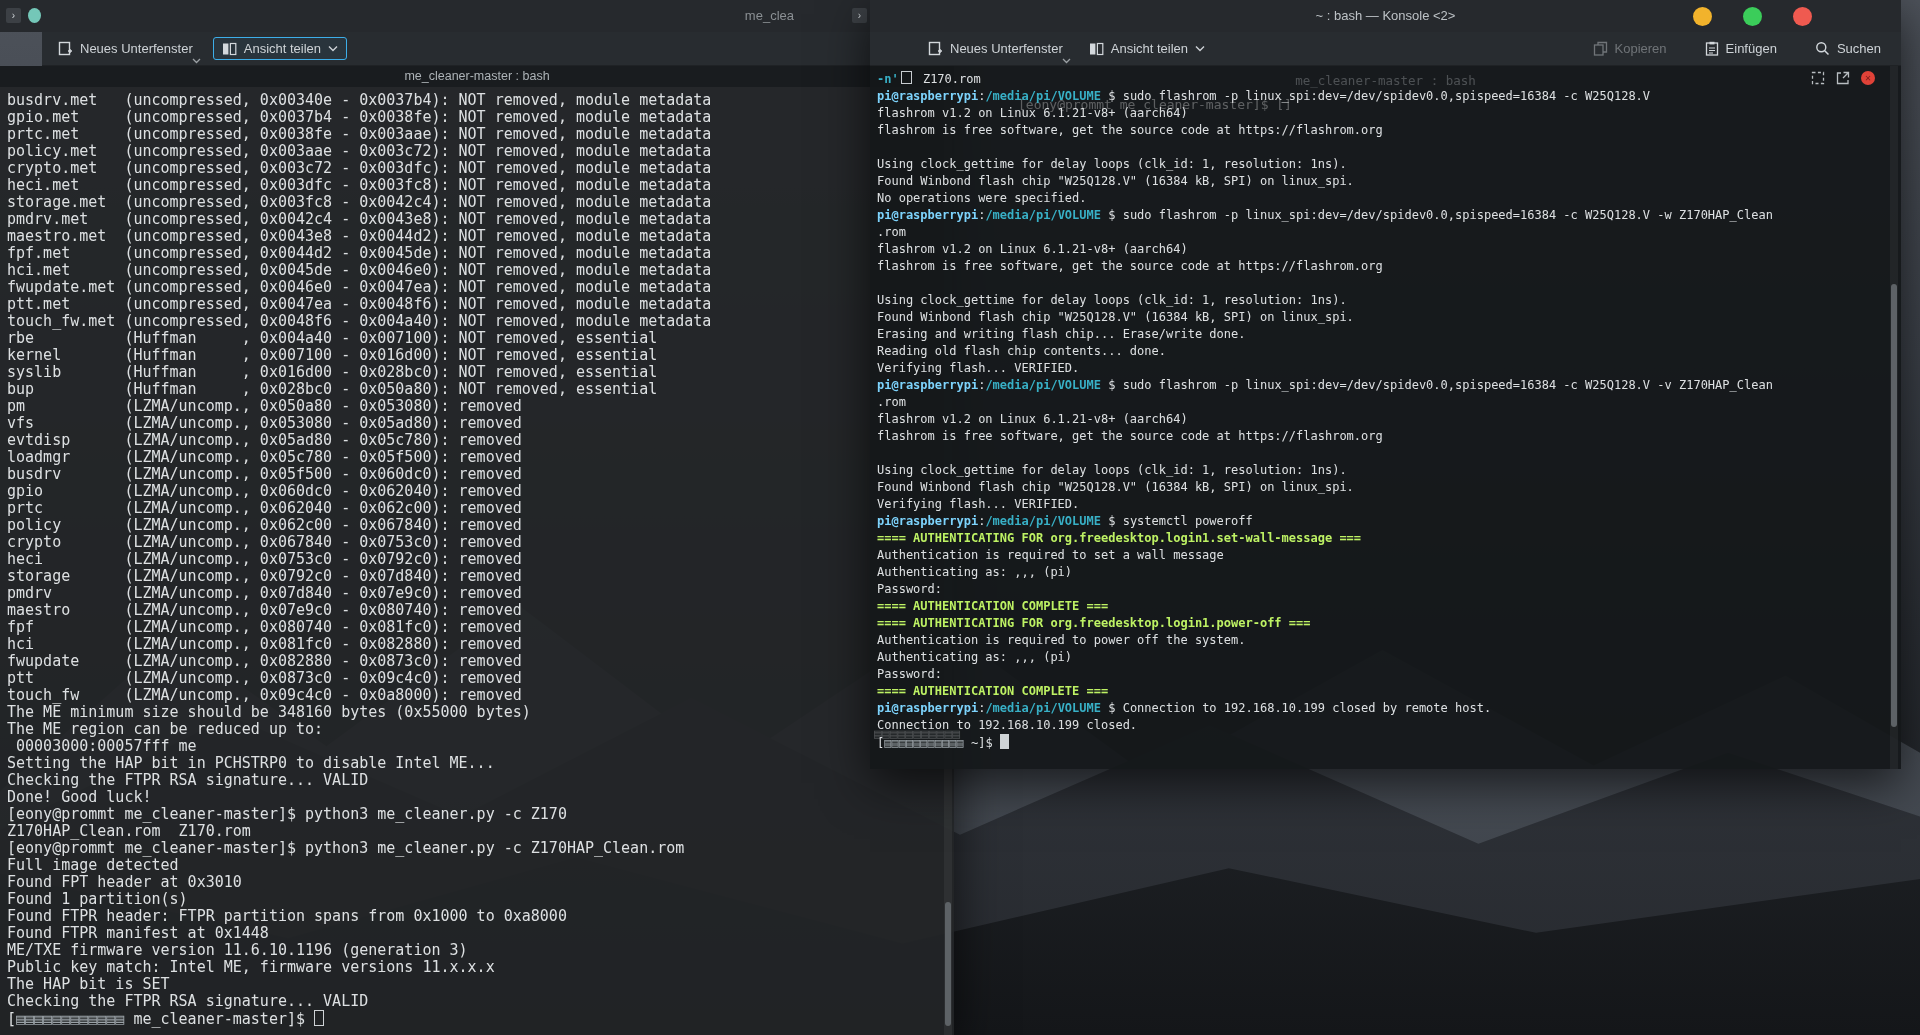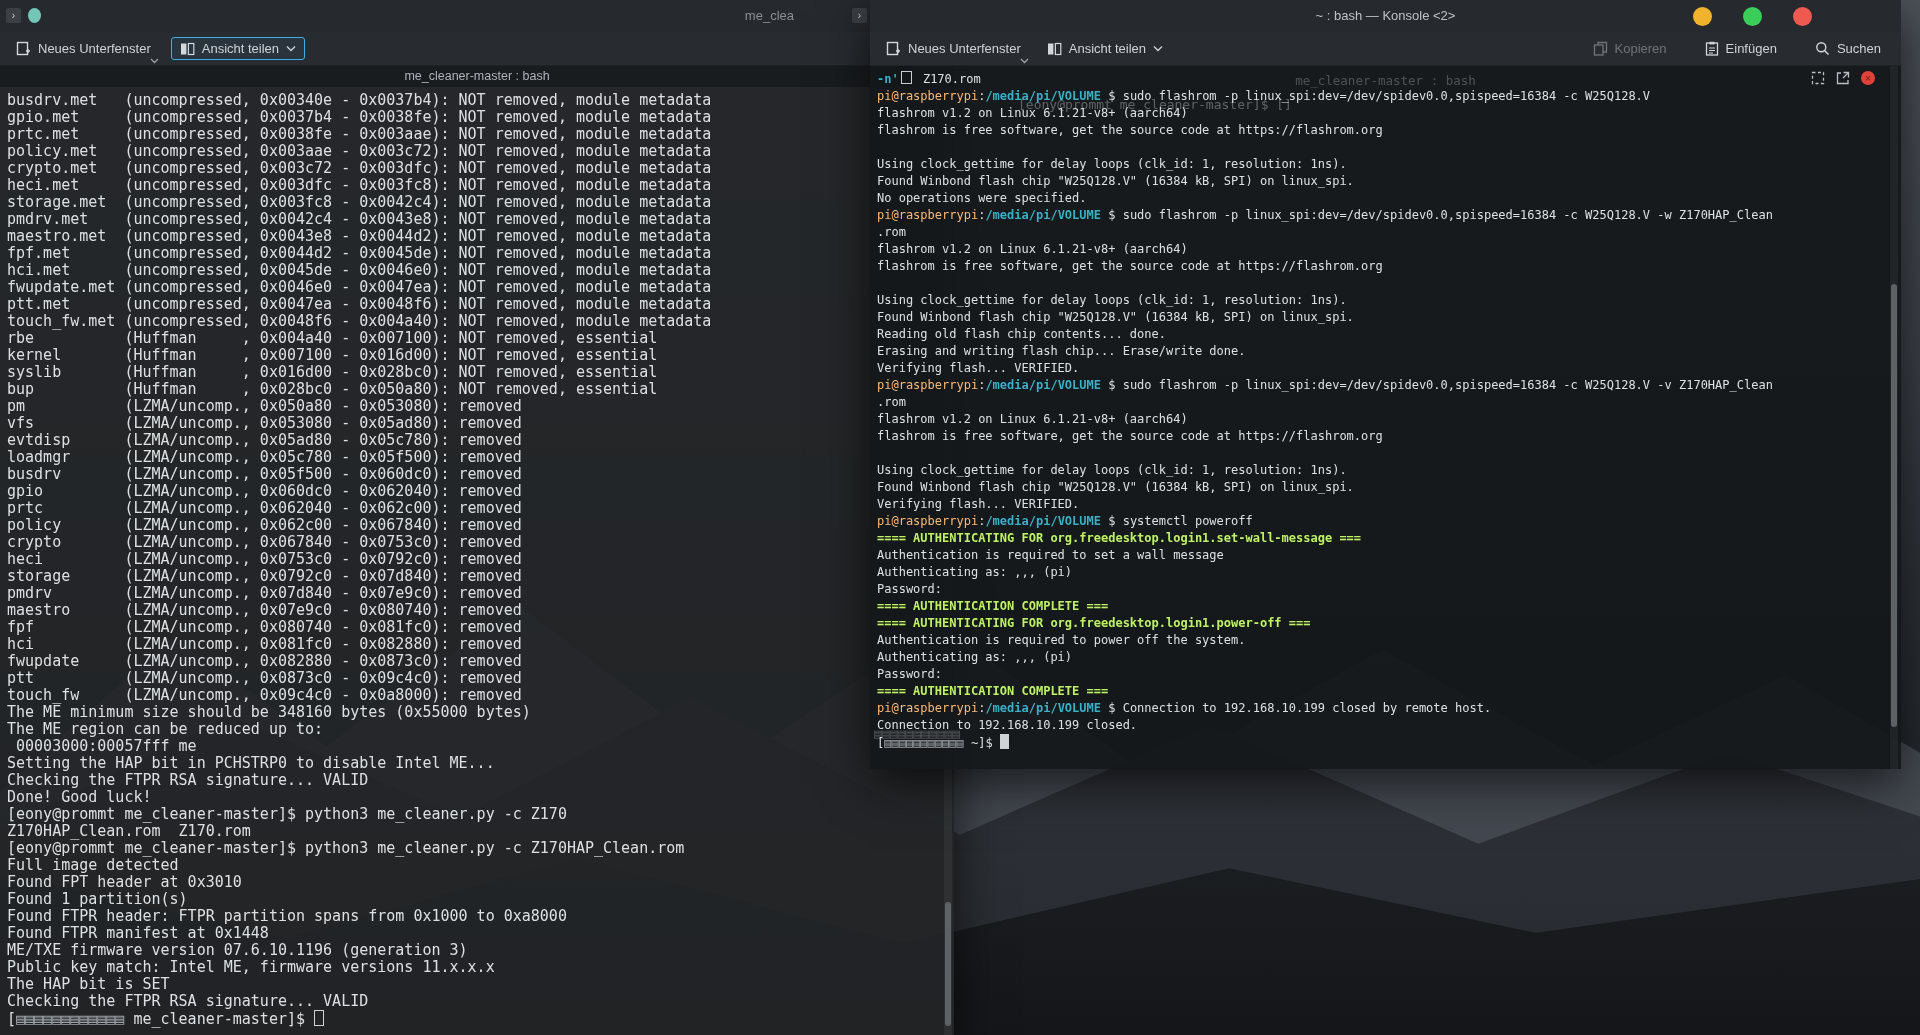--- a/index.html
+++ b/index.html
@@ -14,39 +14,39 @@
     clip-path:polygon(0 55%,12% 30%,24% 52%,36% 26%,50% 56%,63% 32%,77% 58%,90% 38%,100% 52%,100% 100%,0 100%);}
   .mtn3{height:26%;background:linear-gradient(180deg,#1f2226,#141619);
     clip-path:polygon(0 40%,15% 64%,30% 34%,47% 66%,64% 38%,80% 62%,100% 42%,100% 100%,0 100%);}
   
   .window{position:absolute;display:flex;flex-direction:column;
     box-shadow:0 14px 46px rgba(0,0,0,.65);}
   .titlebar{height:32px;background:#26292d;position:relative;flex:0 0 auto;}
   .titlebar .wtitle{position:absolute;left:0;right:0;top:0;height:32px;line-height:32px;
     text-align:center;font-size:13px;color:#bdc2c6;}
   .toolbar{height:33px;background:#282c30;display:flex;align-items:center;padding:0 10px;
-    gap:14px;flex:0 0 auto;position:relative;border-bottom:1px solid #1f2225;}
+    gap:14px;flex:0 0 auto;position:relative;border-bottom:1px solid #1f2225;margin-left:42px;}
   .tbtn{display:inline-flex;align-items:center;gap:7px;color:#ced3d7;font-size:13px;
     position:relative;padding:4px 6px;cursor:default;}
   .tbtn.focused{border:1px solid #3daee9;border-radius:3px;background:rgba(61,174,233,.07);padding:3px 8px;}
   .tbtn.dim{opacity:.42;}
   .menu-arrow{position:absolute;right:-2px;bottom:-4px;}
   .panehdr{height:21px;background:#191c1f;flex:0 0 auto;position:relative;}
   .panehdr .ptitle{position:absolute;left:0;right:0;top:0;height:21px;line-height:21px;
     text-align:center;font-size:12.5px;color:#adb3b7;}
   
   .term{position:relative;flex:1 1 auto;overflow:hidden;
     font-family:"DejaVu Sans Mono","DejaVu Sans",monospace;color:#dde0e2;}
   #lterm-bg{background:rgba(34,37,39,.93);}
   #rterm-bg{background:rgba(20,23,26,.94);}
   .tcontent{position:absolute;left:7px;top:5px;right:14px;}
   .tline{height:17px;line-height:17px;white-space:pre;}
   #lterm .tline{font-size:15px;}
   #rterm .tline{font-size:12px;}
-  .g{color:#fdba74;font-weight:normal;}
+  .g{color:#7dd3fc;font-weight:bold;}
   .b{color:#38b0c6;font-weight:bold;}
   .r{color:#bef264;font-weight:bold;}
   .gar{color:#9aa1a6;}
   .cf{display:inline-block;width:9px;height:15px;background:#cfd3d6;vertical-align:-2px;}
   .ch{display:inline-block;width:8px;height:14px;border:1px solid #cfd3d6;vertical-align:-2px;}
   .pic{display:inline-block;width:9px;height:11px;border:1px solid #c8ccd0;margin:0 4px -1px 2px;}
   
   .sbar{position:absolute;width:8px;background:rgba(255,255,255,.05);}
   .sthumb{position:absolute;left:1px;width:6px;border-radius:3px;background:#5d6266;}
   
@@ -149,21 +149,21 @@
         <div class="tline"><span>Checking the FTPR RSA signature... VALID</span></div>
         <div class="tline"><span>Done! Good luck!</span></div>
         <div class="tline"><span>[eony@prommt me_cleaner-master]$ python3 me_cleaner.py -c Z170</span></div>
         <div class="tline"><span>Z170HAP_Clean.rom  Z170.rom</span></div>
         <div class="tline"><span>[eony@prommt me_cleaner-master]$ python3 me_cleaner.py -c Z170HAP_Clean.rom</span></div>
         <div class="tline"><span>Full image detected</span></div>
         <div class="tline"><span>Found FPT header at 0x3010</span></div>
         <div class="tline"><span>Found 1 partition(s)</span></div>
         <div class="tline"><span>Found FTPR header: FTPR partition spans from 0x1000 to 0xa8000</span></div>
         <div class="tline"><span>Found FTPR manifest at 0x1448</span></div>
-        <div class="tline"><span>ME/TXE firmware version 07.6.10.1196 (generation 3)</span></div>
+        <div class="tline"><span>ME/TXE firmware version 11.6.10.1196 (generation 3)</span></div>
         <div class="tline"><span>Public key match: Intel ME, firmware versions 11.x.x.x</span></div>
         <div class="tline"><span>The HAP bit is SET</span></div>
         <div class="tline"><span>Checking the FTPR RSA signature... VALID</span></div>
         <div class="tline"><span>[</span><span class="gar">▤▤▤▤▤▤▤▤▤▤▤▤</span><span> me_cleaner-master]$ </span><span class="ch"></span></div>
       </div>
     <div class="sbar" style="right:2px;top:0;bottom:0;">
       <div class="sthumb" style="top:86%;height:13%;"></div>
     </div>
   </div>
 </div>
@@ -246,22 +246,22 @@
         <div class="tline"><span>Using clock_gettime for delay loops (clk_id: 1, resolution: 1ns).</span></div>
         <div class="tline"><span>Found Winbond flash chip "W25Q128.V" (16384 kB, SPI) on linux_spi.</span></div>
         <div class="tline"><span>No operations were specified.</span></div>
         <div class="tline"><span class="g">pi@raspberrypi</span><span>:</span><span class="b">/media/pi/VOLUME</span><span> $ </span><span>sudo flashrom -p linux_spi:dev=/dev/spidev0.0,spispeed=16384 -c W25Q128.V -w Z170HAP_Clean</span></div>
         <div class="tline"><span>.rom</span></div>
         <div class="tline"><span>flashrom v1.2 on Linux 6.1.21-v8+ (aarch64)</span></div>
         <div class="tline"><span>flashrom is free software, get the source code at https://flashrom.org</span></div>
         <div class="tline"><span></span></div>
         <div class="tline"><span>Using clock_gettime for delay loops (clk_id: 1, resolution: 1ns).</span></div>
         <div class="tline"><span>Found Winbond flash chip "W25Q128.V" (16384 kB, SPI) on linux_spi.</span></div>
+        <div class="tline"><span>Erasing and writing flash chip... Erase/write done.</span></div>
         <div class="tline"><span>Reading old flash chip contents... done.</span></div>
-        <div class="tline"><span>Erasing and writing flash chip... Erase/write done.</span></div>
         <div class="tline"><span>Verifying flash... VERIFIED.</span></div>
         <div class="tline"><span class="g">pi@raspberrypi</span><span>:</span><span class="b">/media/pi/VOLUME</span><span> $ </span><span>sudo flashrom -p linux_spi:dev=/dev/spidev0.0,spispeed=16384 -c W25Q128.V -v Z170HAP_Clean</span></div>
         <div class="tline"><span>.rom</span></div>
         <div class="tline"><span>flashrom v1.2 on Linux 6.1.21-v8+ (aarch64)</span></div>
         <div class="tline"><span>flashrom is free software, get the source code at https://flashrom.org</span></div>
         <div class="tline"><span></span></div>
         <div class="tline"><span>Using clock_gettime for delay loops (clk_id: 1, resolution: 1ns).</span></div>
         <div class="tline"><span>Found Winbond flash chip "W25Q128.V" (16384 kB, SPI) on linux_spi.</span></div>
         <div class="tline"><span>Verifying flash... VERIFIED.</span></div>
         <div class="tline"><span class="g">pi@raspberrypi</span><span>:</span><span class="b">/media/pi/VOLUME</span><span> $ </span><span>systemctl poweroff</span></div>

